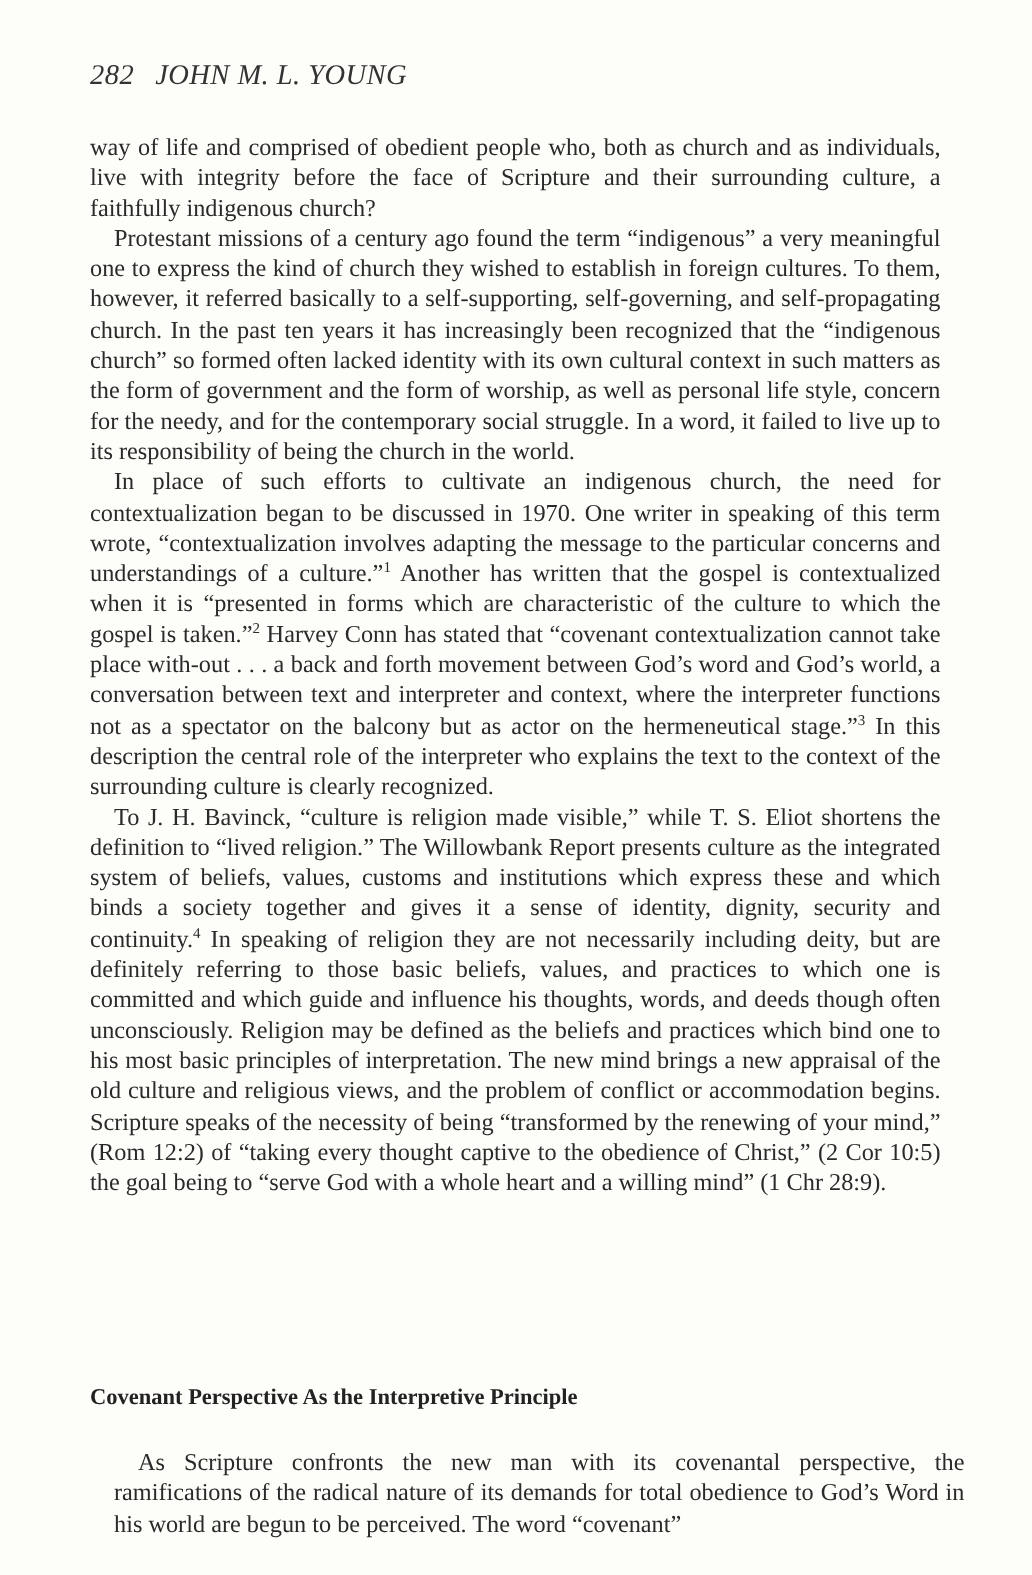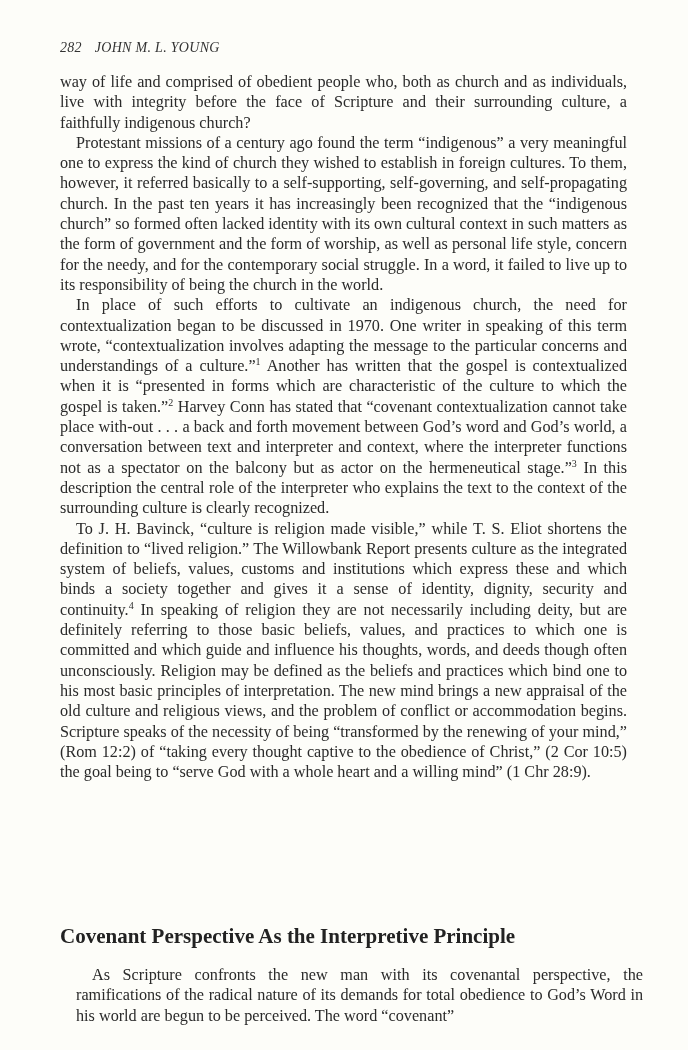--- a/index.html
+++ b/index.html
@@ -19,29 +19,29 @@
     position: absolute;
     left: 60px;
     top: 0;
     width: 567px;
   }
   .running-head {
     position: absolute;
     top: 40px;
     left: 0;
     font-style: italic;
-    font-size: 14px;
+    font-size: 19px;
     letter-spacing: 0.3px;
     color: #333;
     white-space: nowrap;
   }
   .running-head .page-num { margin-right: 9px; }
   .body-text {
     position: absolute;
-    top: 72px;
+    top: 88px;
     left: 0;
     width: 567px;
   }
   p {
     margin: 0;
     font-size: 16.2px;
     line-height: 20.3px;
     text-align: justify;
     text-indent: 0;
   }
@@ -49,21 +49,21 @@
   sup {
     font-size: 10px;
     line-height: 0;
     vertical-align: 6px;
   }
   .section-heading {
     position: absolute;
     left: 0;
     top: 924px;
     font-weight: bold;
-    font-size: 21px;
+    font-size: 15px;
     color: #222;
     white-space: nowrap;
   }
   .section-body {
     position: absolute;
     left: 16px;
     top: 965px;
     width: 567px;
   }
 </style>

